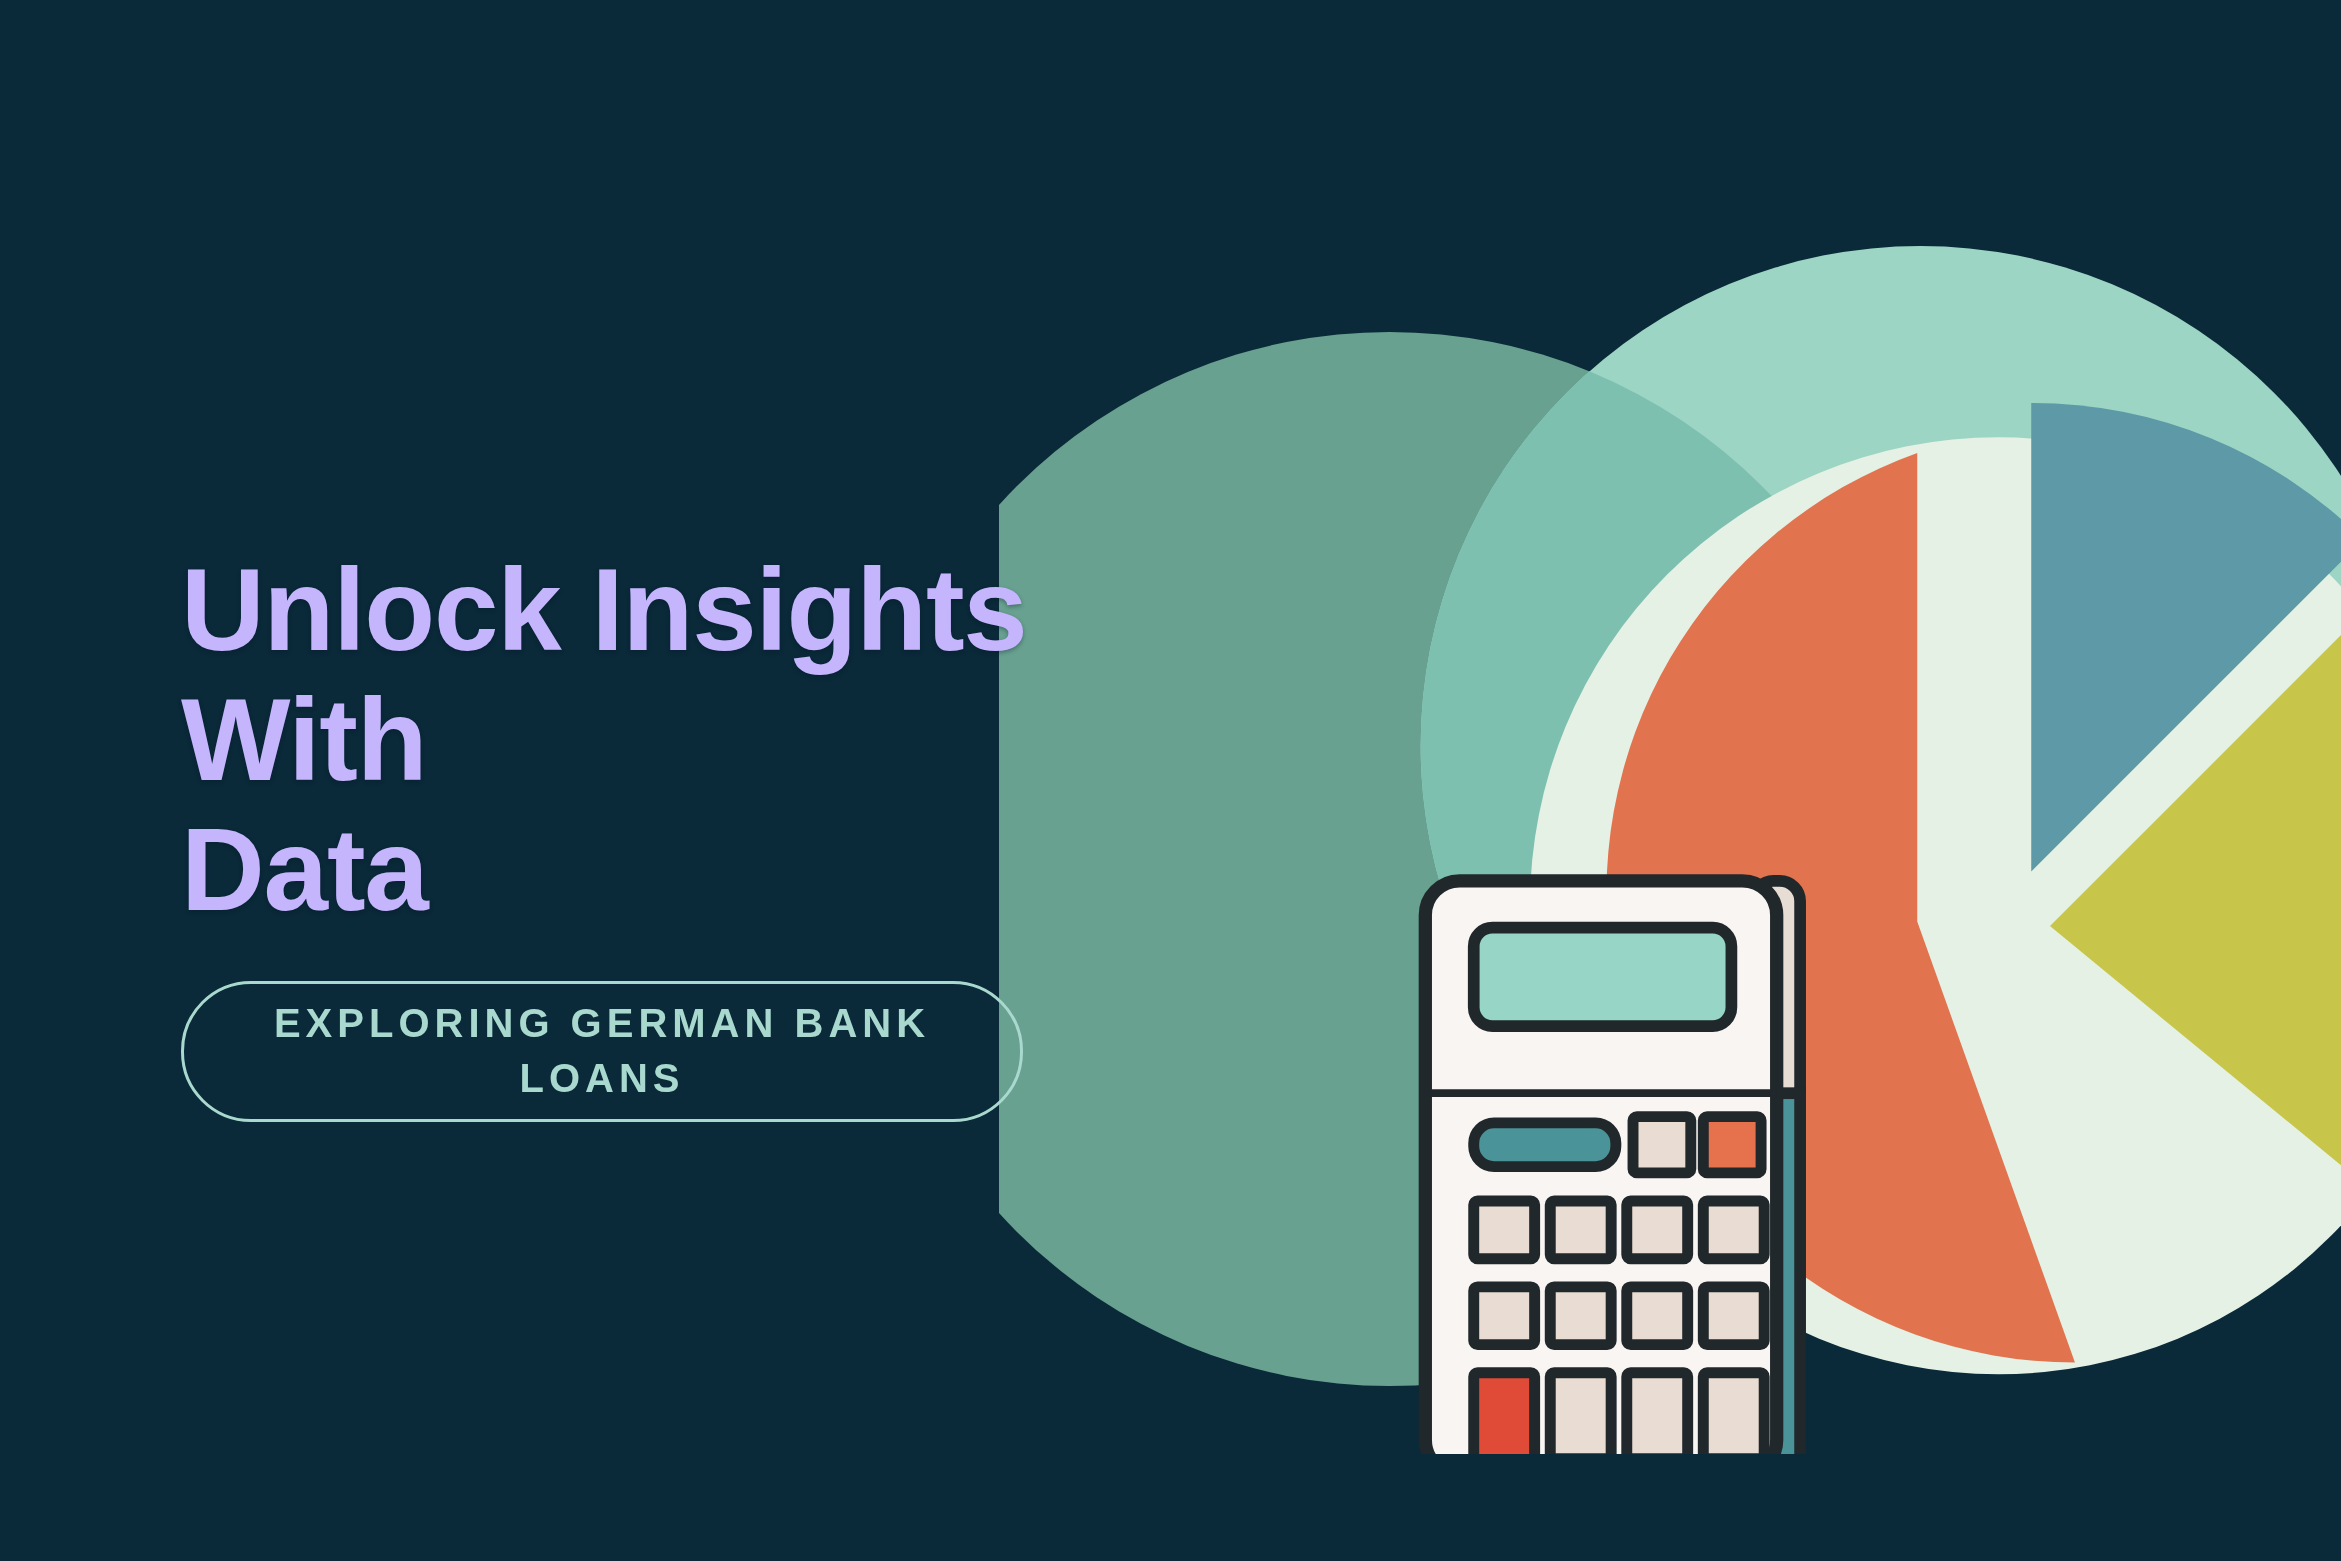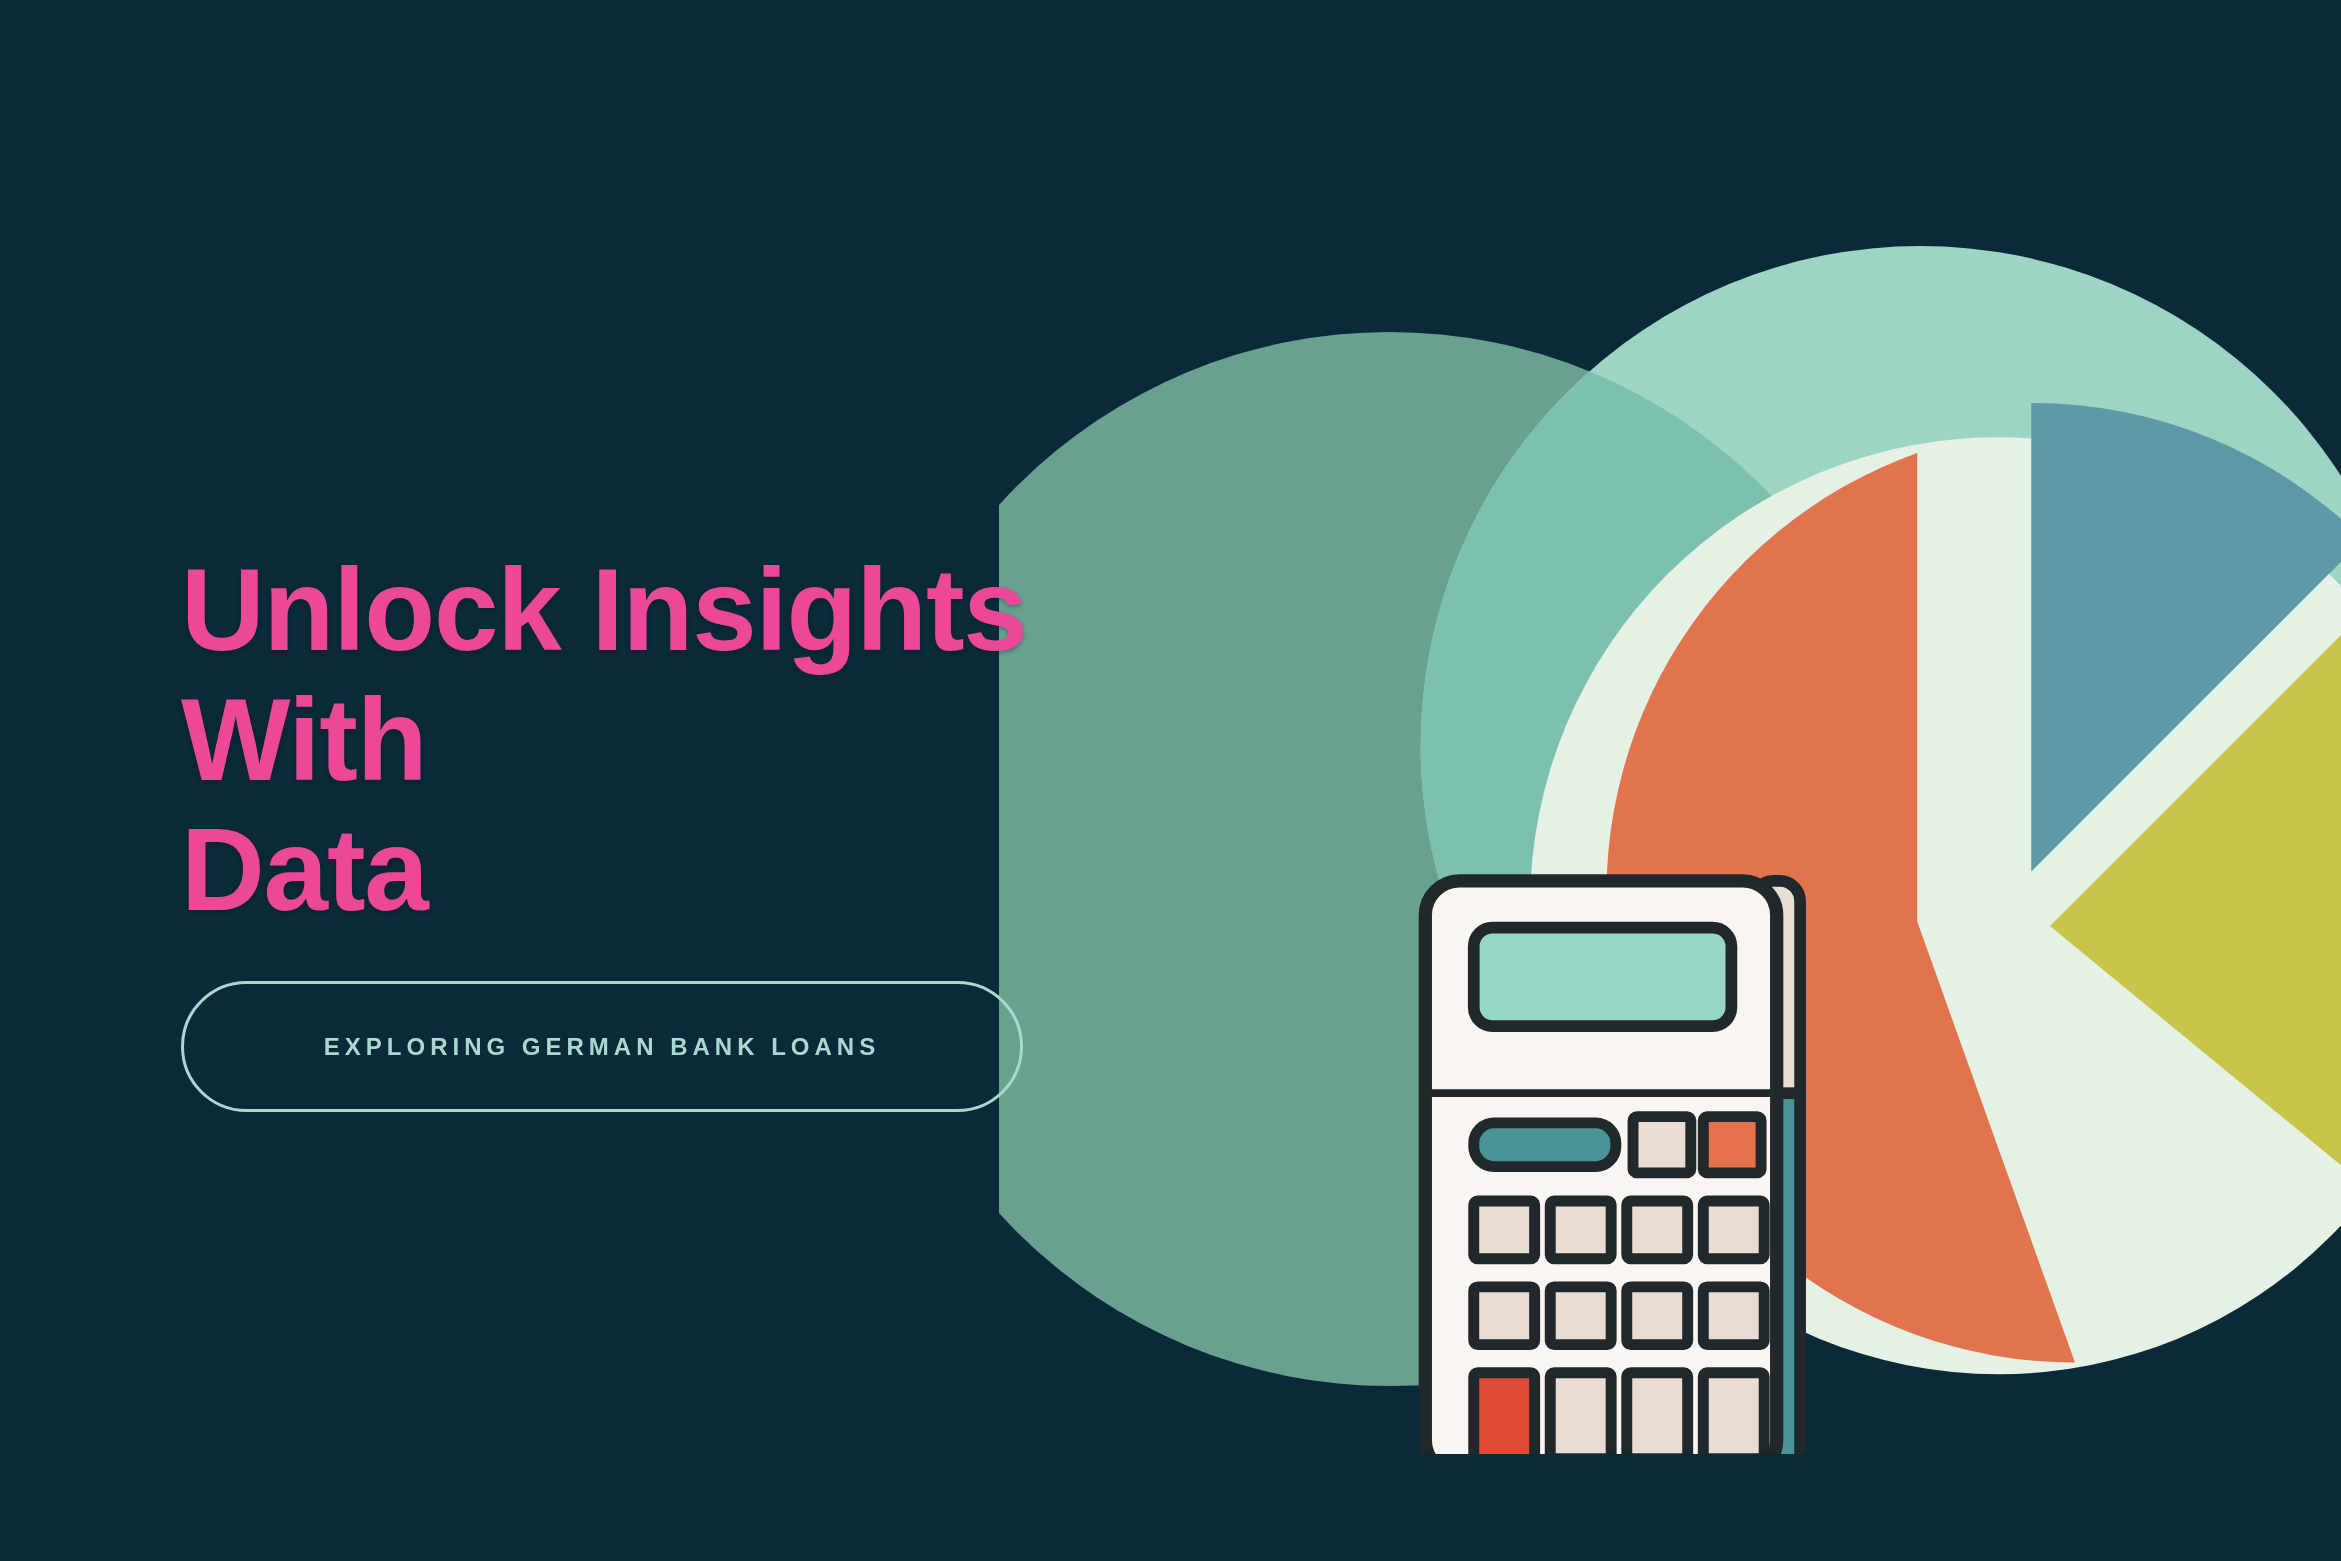--- a/index.html
+++ b/index.html
@@ -33,42 +33,42 @@
   .text-block {
     position: absolute;
     left: 181px;
     top: 546px;
     width: 874px;
     z-index: 5;
   }
 
   .headline {
     margin: 0;
-    color: #ec4899;
+    color: #c4b5fd;
     font-size: 116px;
     line-height: 1.12;
     font-weight: 700;
     letter-spacing: -1.2px;
     white-space: pre-line;
     text-shadow: 0 1.6px 4.7px rgba(5,25,38,0.35);
   }
 
   .badge {
     display: flex;
     align-items: center;
     justify-content: center;
     text-align: center;
     margin-top: 45px;
     width: 842px;
     min-height: 131px;
     padding: 12.5px 39px;
     border: 3.1px solid #a9d9ce;
     border-radius: 70px;
     color: #a9d9ce;
-    font-size: 24px;
+    font-size: 40px;
     font-weight: 700;
     letter-spacing: 5px;
     line-height: 1.38;
     background: transparent;
   }
 </style>
 </head>
 <body>
 
 <div class="slide">

